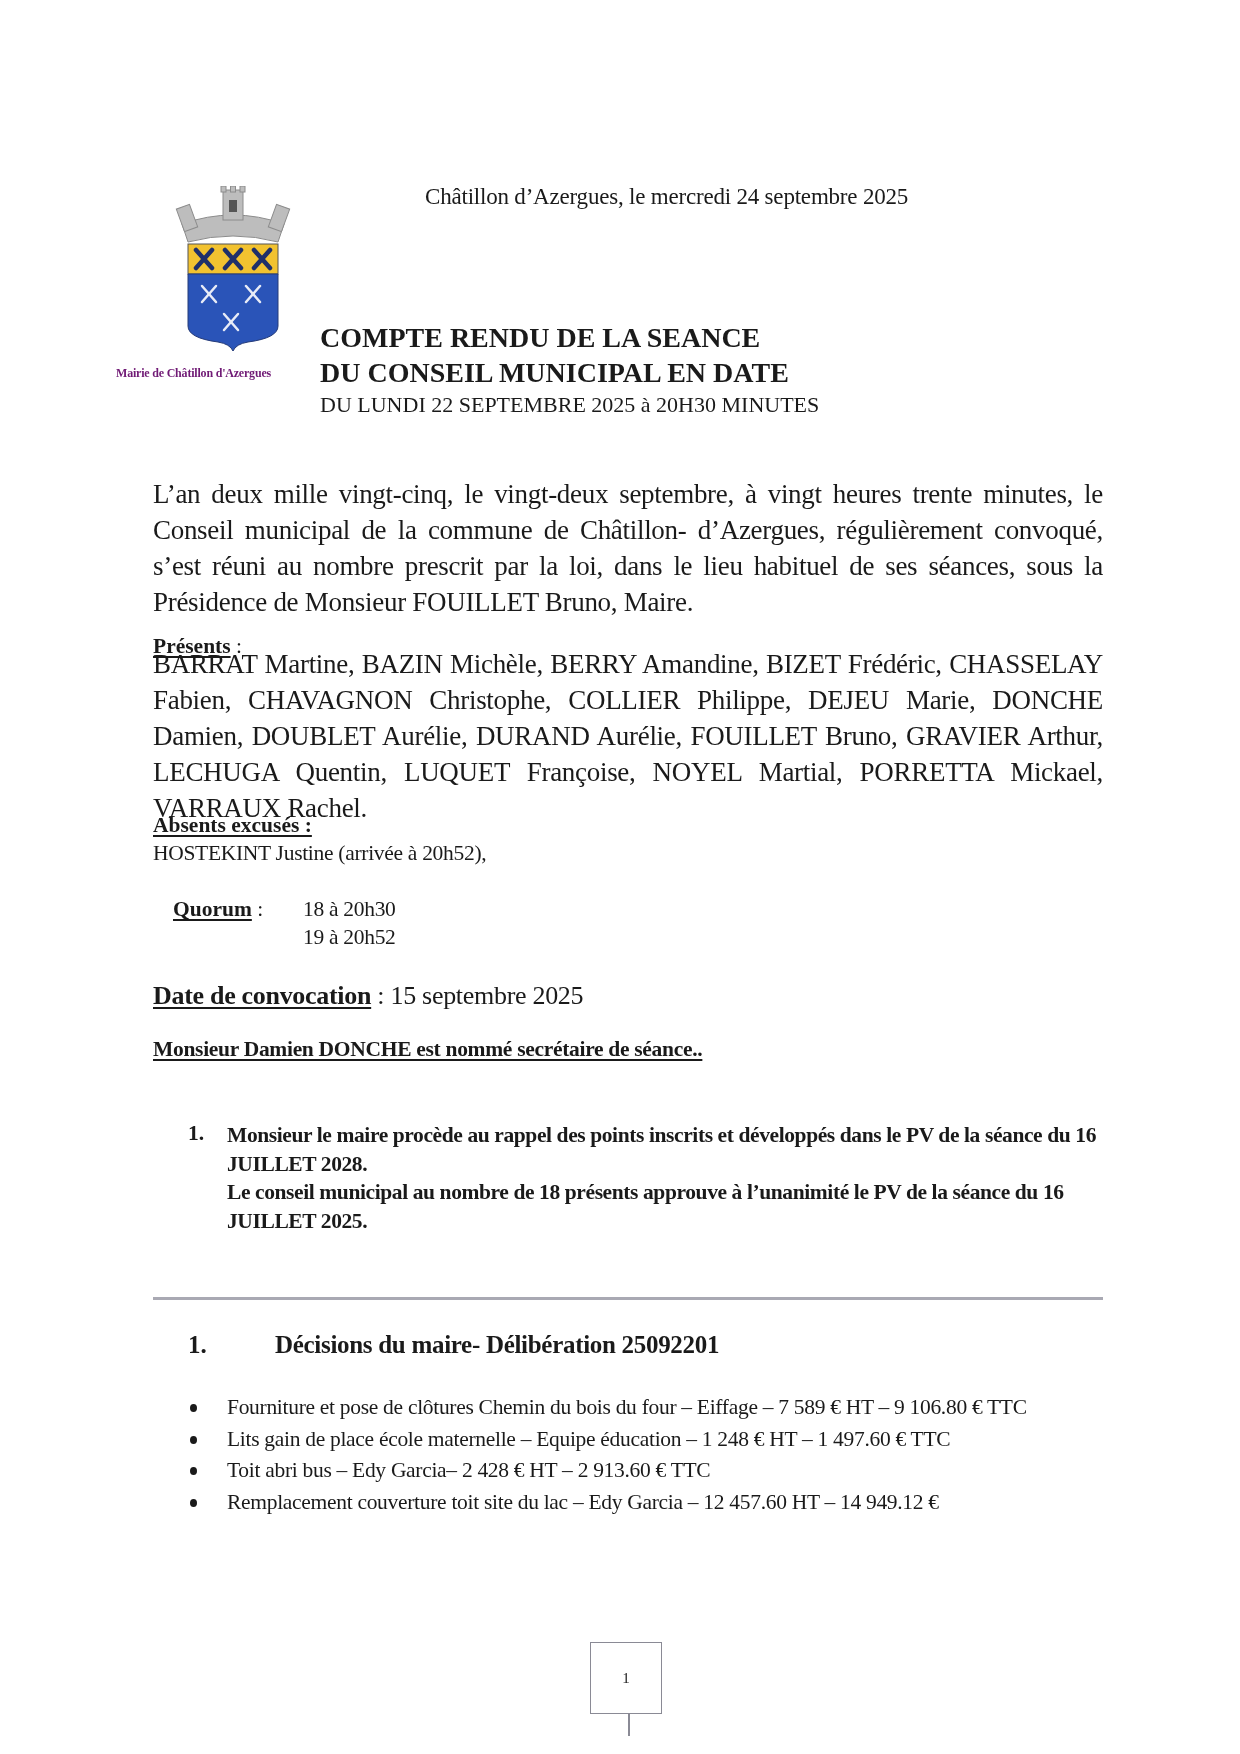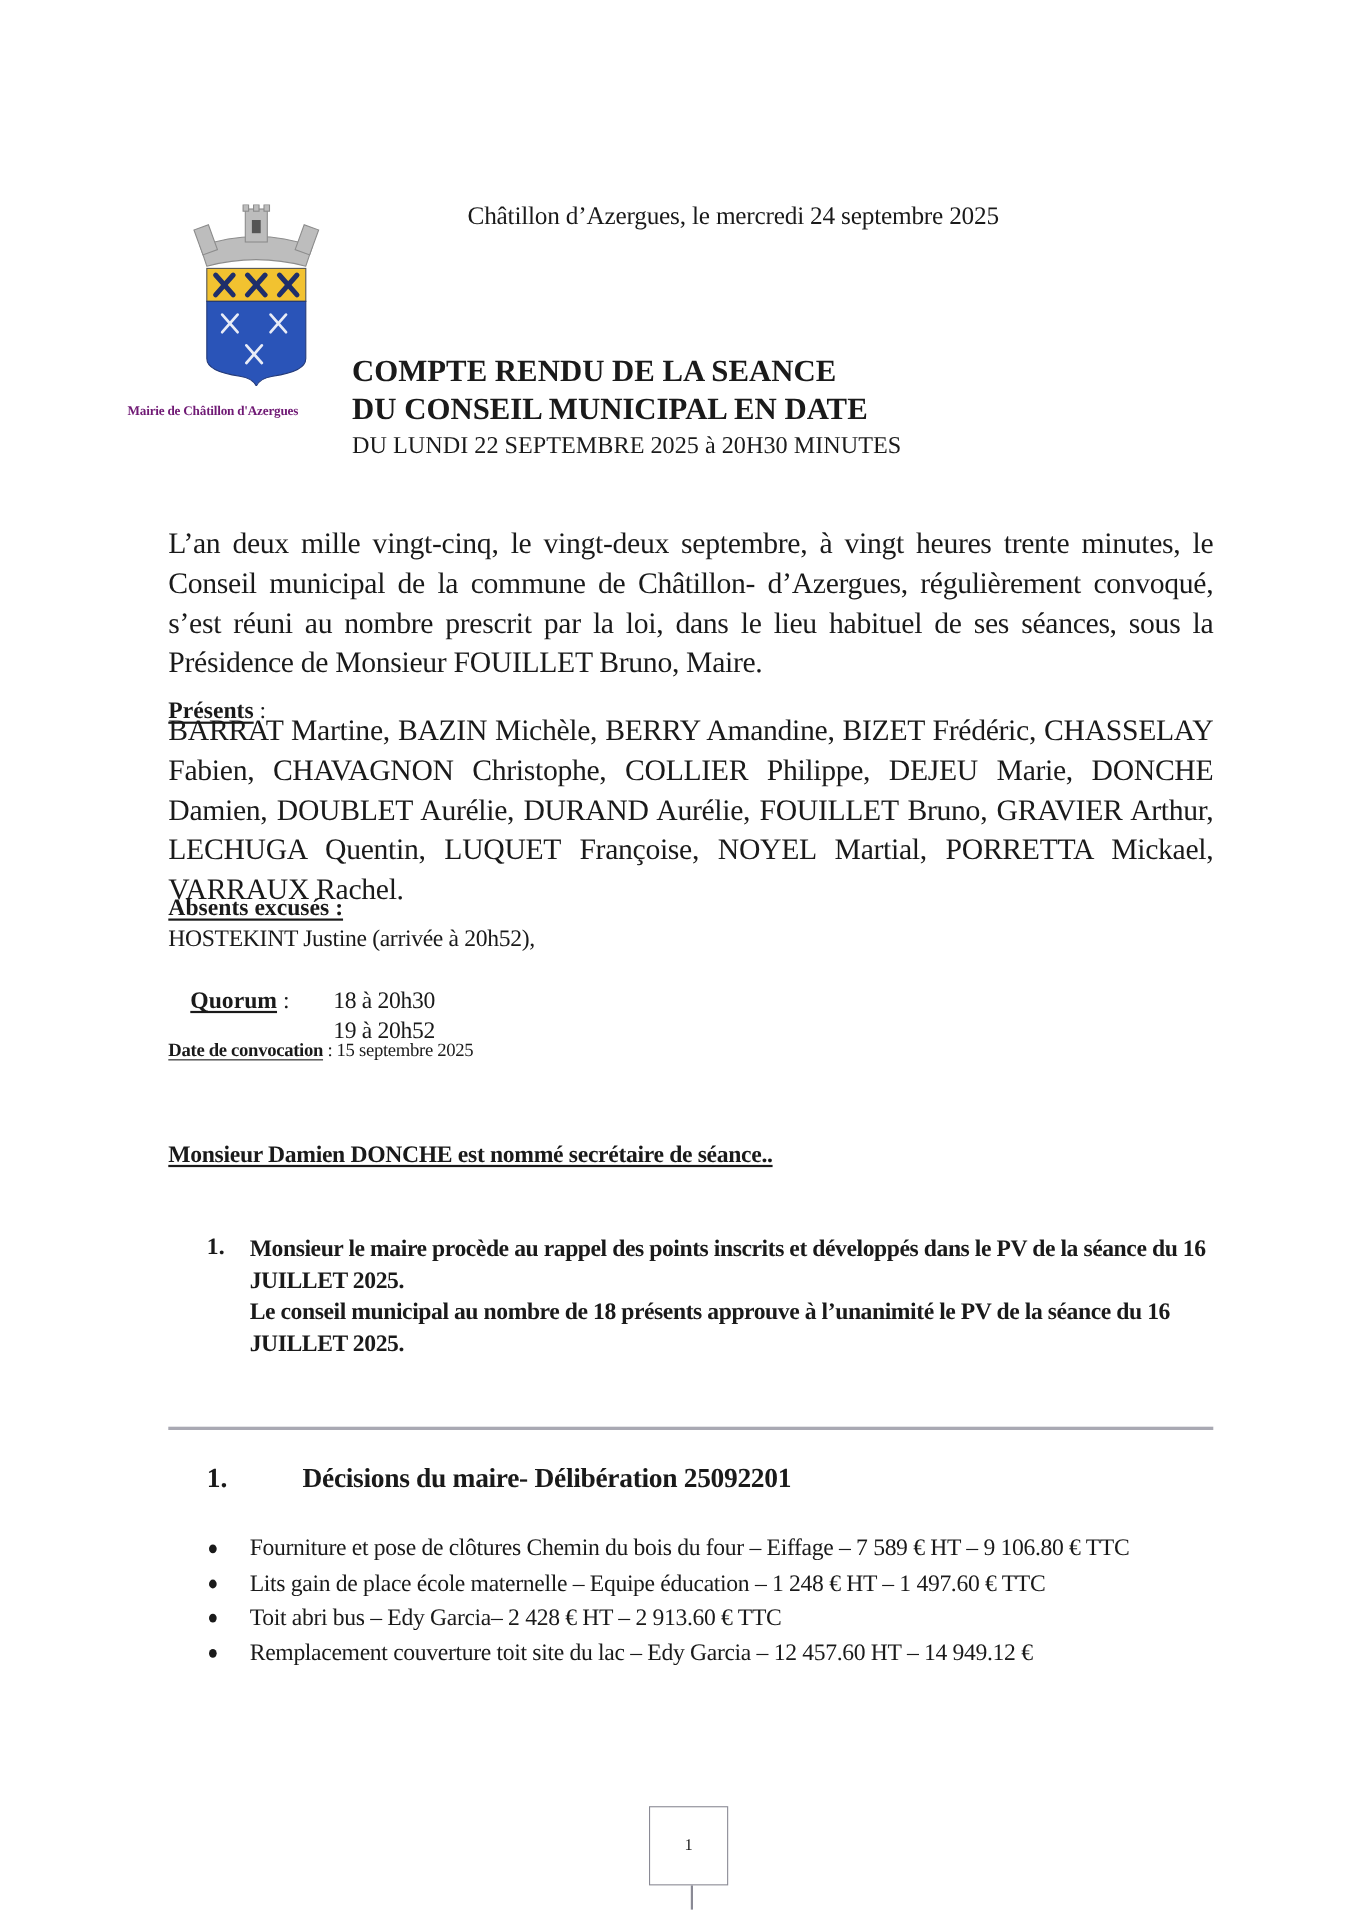--- a/index.html
+++ b/index.html
@@ -16,21 +16,21 @@
     .body-text { left: 153px; width: 950px; font-size: 27px; line-height: 36px; text-align: justify; letter-spacing: -0.3px; }
     .p-intro { top: 476px; }
     .label { font-weight: bold; text-decoration: underline; text-underline-offset: 3px; }
     .presents-h { left: 153px; top: 634px; font-size: 21.5px; }
     .presents-list { top: 646px; }
     .absents-h { left: 153px; top: 813px; font-size: 21.5px; }
     .absents-v { left: 153px; top: 841px; font-size: 21.5px; letter-spacing: -0.3px; }
     .quorum-h { left: 153px; top: 897px; font-size: 21.5px; margin-left: 20px; }
     .quorum-v { left: 303px; font-size: 21.5px; letter-spacing: -0.3px; }
     .q1 { top: 897px; } .q2 { top: 925px; }
-    .convoc { left: 153px; top: 945px; font-size: 17px; letter-spacing: -0.3px; }
+    .convoc { left: 153px; top: 981px; font-size: 26px; letter-spacing: -0.3px; }
     .secretaire { left: 153px; top: 1037px; font-size: 21.5px; font-weight: bold; text-decoration: underline; text-underline-offset: 3px; letter-spacing: -0.3px; }
     .item1-num { left: 188px; top: 1121px; font-size: 21.5px; font-weight: bold; }
     .item1-text { left: 227px; top: 1121px; width: 876px; font-size: 21.5px; line-height: 28.5px; font-weight: bold; letter-spacing: -0.4px; }
     .hr { left: 153px; top: 1297px; width: 950px; height: 3px; background: #a9a9b3; }
     .dec-num { left: 188px; top: 1331px; font-size: 25px; font-weight: bold; }
     .dec-title { left: 227px; top: 1331px; font-size: 25px; font-weight: bold; white-space: nowrap; letter-spacing: -0.3px; margin-left: 48px; }
     .bullets { left: 188px; top: 1393px; width: 920px; list-style: none; margin: 0; padding: 0; font-size: 21.5px; line-height: 28.5px; letter-spacing: -0.3px; }
     .bullets li { position: relative; padding-left: 39px; margin-bottom: 3px; }
     .bullets li .dot { position: absolute; left: 2px; top: 11px; width: 7px; height: 8px; border-radius: 50%; background: #1a1a1a; }
     .page-box { left: 590px; top: 1642px; width: 72px; height: 72px; border: 1.5px solid #8a8a95; box-sizing: border-box; display: flex; align-items: center; justify-content: center; font-size: 15px; }
@@ -95,21 +95,21 @@
 <div class="abs quorum-h"><span class="label">Quorum</span><span> :</span></div>
 <div class="abs quorum-v q1">18 à 20h30</div>
 <div class="abs quorum-v q2">19 à 20h52</div>
 
 <div class="abs convoc"><span class="label">Date de convocation</span><span> : 15 septembre 2025</span></div>
 
 <div class="abs secretaire">Monsieur Damien DONCHE est nommé secrétaire de séance..</div>
 
 <div class="abs item1-num">1.</div>
 <div class="abs item1-text">
-  <div>Monsieur le maire procède au rappel des points inscrits et développés dans le PV de la séance du 16 JUILLET 2025.</div>
+  <div>Monsieur le maire procède au rappel des points inscrits et développés dans le PV de la séance du 16 JUILLET 2028.</div>
   <div>Le conseil municipal au nombre de 18 présents approuve à l’unanimité le PV de la séance du 16 JUILLET 2025.</div>
 </div>
 
 <div class="abs hr"></div>
 
 <div class="abs dec-num">1.</div>
 <div class="abs dec-title">Décisions du maire- Délibération 25092201</div>
 
 <ul class="abs bullets">
   <li><span class="dot"></span><span>Fourniture et pose de clôtures Chemin du bois du four – Eiffage – 7 589 € HT – 9 106.80 € TTC</span></li>

